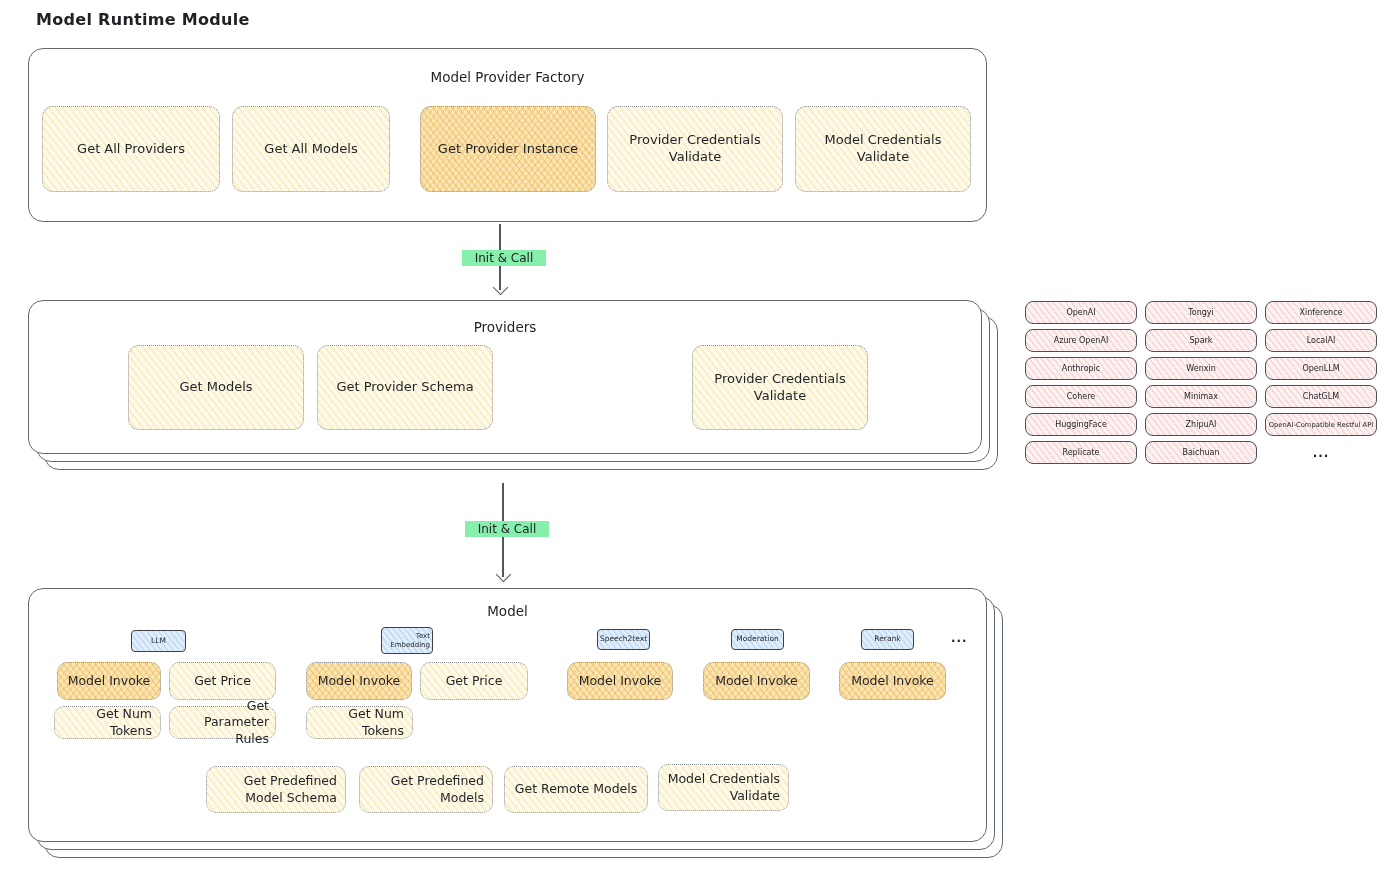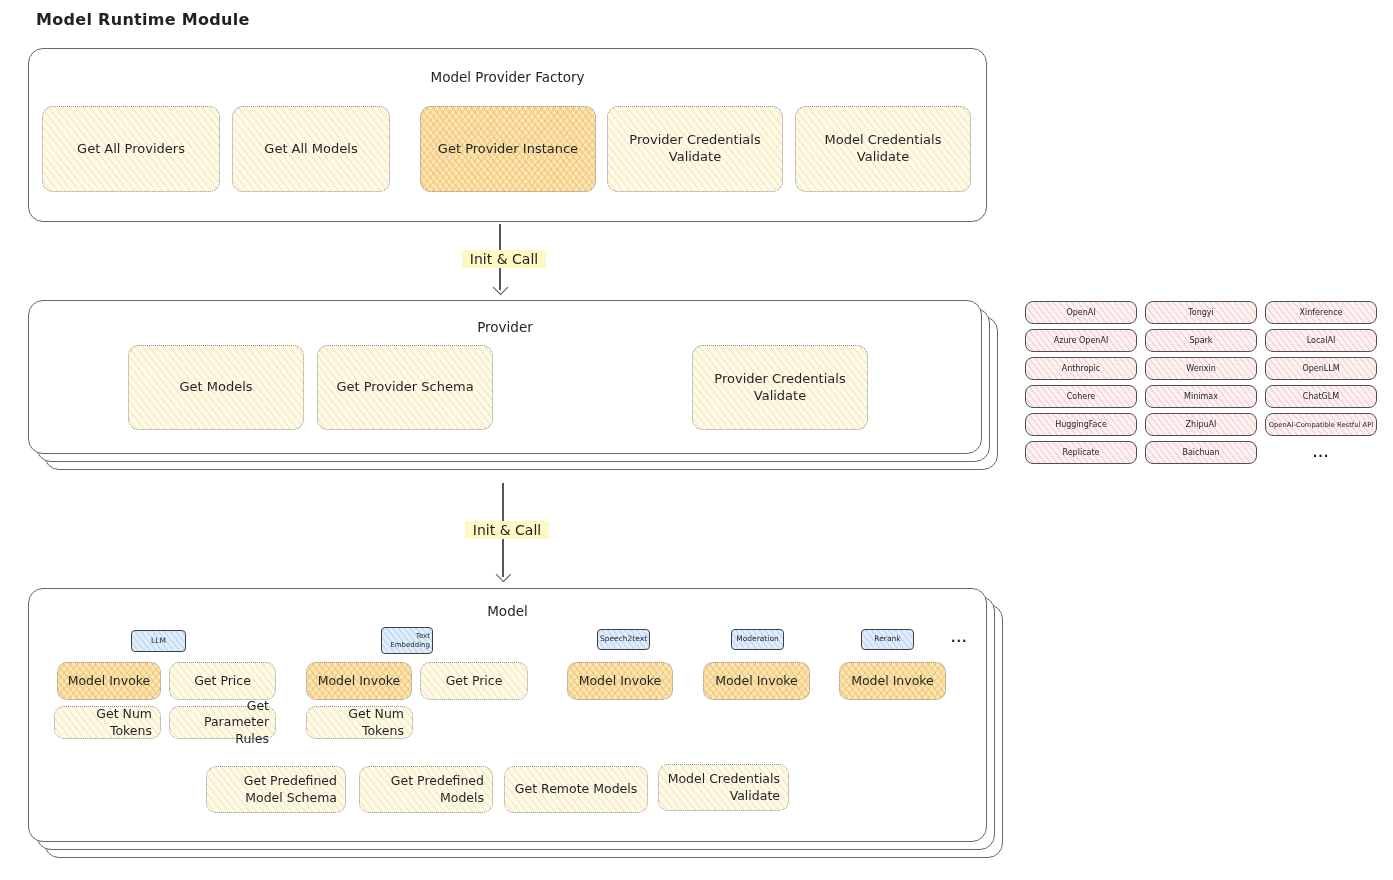--- a/index.html
+++ b/index.html
@@ -66,21 +66,21 @@
   }
   .more-dots{position:absolute;font-size:12px;font-weight:bold;letter-spacing:1px;}
   
   .arrow-line{position:absolute;width:1.6px;background:#52565d;}
   .arrow-head{
     position:absolute;width:10px;height:10px;
     border-left:1.6px solid #52565d;border-bottom:1.6px solid #52565d;
     transform:rotate(-45deg);
   }
   .arrow-label{
-    position:absolute;background:#fef9c3;text-align:center;font-size:14px;padding:1px 4px;
+    position:absolute;background:#86efac;text-align:center;font-size:12px;padding:1px 4px;
   }
 </style>
 </head>
 <body>
 
 <div class="canvas">
 
   <div class="page-title">Model Runtime Module</div>
 
   <div class="box" style="left:28px;top:48px;width:957px;height:172px;">
@@ -92,21 +92,21 @@
   <div class="ybtn" style="left:607px;top:106px;width:176px;height:86px;">Provider Credentials Validate</div>
   <div class="ybtn" style="left:795px;top:106px;width:176px;height:86px;">Model Credentials Validate</div>
 
   <div class="arrow-line" style="left:499px;top:224px;height:66px;"></div>
   <div class="arrow-head" style="left:494.5px;top:282px;"></div>
   <div class="arrow-label" style="left:462px;top:250px;width:76px;">Init &amp; Call</div>
 
   <div class="layer" style="left:44px;top:316px;width:952px;height:152px;"></div>
   <div class="layer" style="left:36px;top:308px;width:952px;height:152px;"></div>
   <div class="box" style="left:28px;top:300px;width:952px;height:152px;">
-    <div class="box-title" style="top:18px;">Provider</div>
+    <div class="box-title" style="top:18px;">Providers</div>
   </div>
   <div class="ybtn" style="left:128px;top:345px;width:176px;height:85px;">Get Models</div>
   <div class="ybtn" style="left:317px;top:345px;width:176px;height:85px;">Get Provider Schema</div>
   <div class="ybtn" style="left:692px;top:345px;width:176px;height:85px;">Provider Credentials Validate</div>
 
   <div class="providers-grid">
     <div class="pill">OpenAI</div>
     <div class="pill">Tongyi</div>
     <div class="pill">Xinference</div>
     <div class="pill">Azure OpenAI</div>

